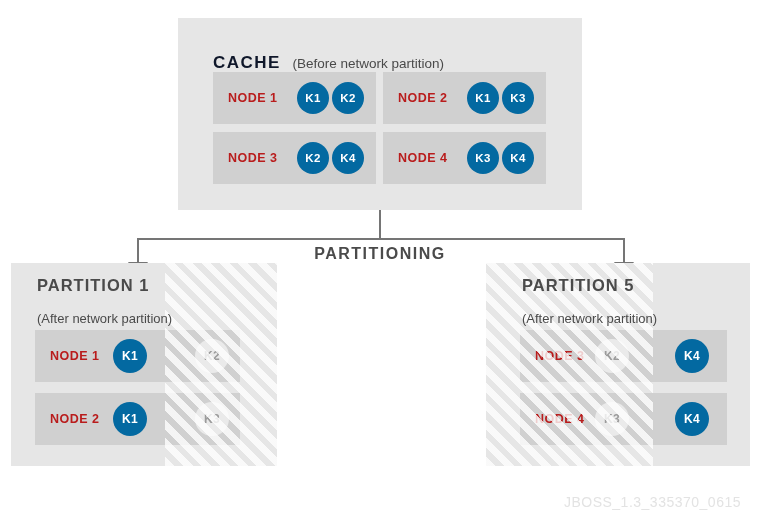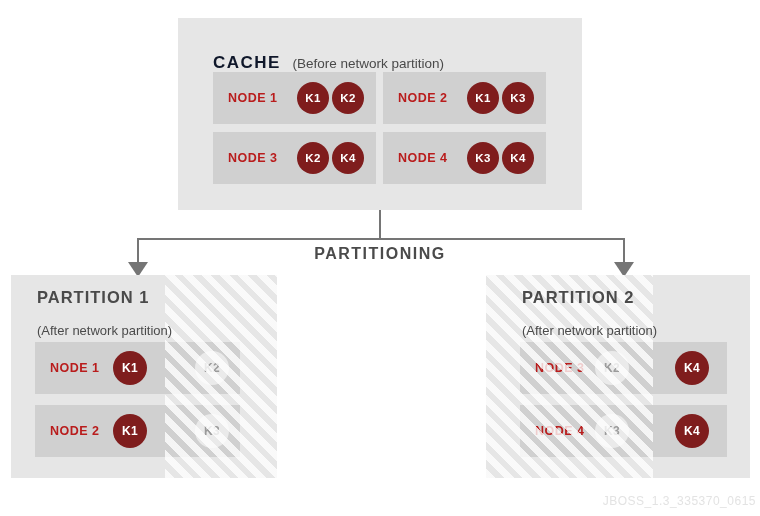--- a/index.html
+++ b/index.html
@@ -7,21 +7,21 @@
     position:relative;width:760px;height:516px;background:#ffffff;
     font-family:"Liberation Sans", sans-serif;overflow:hidden;
     -webkit-font-smoothing:antialiased;
   }
   
   .panel{position:absolute;background:#e6e6e6;}
   .node-row{background:#d0d0d0;display:flex;align-items:center;
     padding:0 12px 0 15px;box-sizing:border-box;}
   .node-label{font-weight:bold;font-size:12.5px;letter-spacing:.5px;color:#b91c1c;white-space:nowrap;}
   .keys{margin-left:auto;display:flex;gap:3px;}
-  .key{width:32px;height:32px;border-radius:50%;background:#7f1d1d;color:#ffffff;
+  .key{width:32px;height:32px;border-radius:50%;background:#0369a1;color:#ffffff;
     font-weight:bold;font-size:11.5px;letter-spacing:.3px;display:flex;
     align-items:center;justify-content:center;box-sizing:border-box;}
   .key[data-key-state="lost"]{background:rgba(255,255,255,0.55);color:#9b9b9b;}
   
   #cache-box{left:178px;top:18px;width:404px;height:192px;}
   .cache-title{position:absolute;left:35px;top:35px;white-space:nowrap;}
   .cache-title-main{font-weight:bold;font-size:17px;letter-spacing:1.5px;color:#0f172a;}
   .cache-title-sub{font-size:13.5px;color:#4a4a4a;margin-left:7px;}
   .cache-grid{position:absolute;left:35px;top:54px;display:grid;
     grid-template-columns:163px 163px;grid-auto-rows:52px;gap:8px 7px;}
@@ -32,21 +32,21 @@
   #vdrop-left{left:137px;top:238px;width:2px;height:25px;}
   #vdrop-right{left:623px;top:238px;width:2px;height:25px;}
   .arrowhead{position:absolute;width:0;height:0;
     border-left:10px solid transparent;border-right:10px solid transparent;
     border-top:15px solid #757575;}
   #arrowhead-left{left:128px;top:262px;}
   #arrowhead-right{left:614px;top:262px;}
   #partitioning-label{position:absolute;left:290px;top:245px;width:180px;text-align:center;
     font-weight:bold;font-size:16px;letter-spacing:1.5px;color:#4a4a4a;}
   
-  .partition{top:275px;height:203px;}
+  .partition{top:263px;height:203px;}
   #partition-1{left:11px;width:266px;}
   #partition-2{left:486px;width:264px;}
   .hatch{position:absolute;top:0;bottom:0;z-index:5;pointer-events:none;
     background:repeating-linear-gradient(45deg,
       rgba(255,255,255,0.78) 0px, rgba(255,255,255,0.78) 7px,
       rgba(255,255,255,0) 7px, rgba(255,255,255,0) 13px);}
   #partition-1 .hatch{left:154px;right:0;}
   #partition-2 .hatch{left:0;width:167px;}
   .p-title{position:absolute;top:13px;z-index:6;}
   #partition-1 .p-title{left:26px;}
@@ -59,21 +59,21 @@
   .p-row-1{top:67px;}
   .p-row-2{top:130px;}
   .p-row .node-label{position:absolute;left:15px;top:50%;transform:translateY(-50%);z-index:6;}
   .p-row .key{position:absolute;top:50%;transform:translateY(-50%);
     width:34px;height:34px;font-size:12px;z-index:6;}
   #partition-1 .key-slot-1{left:78px;}
   #partition-1 .key-slot-2{left:160px;}
   #partition-2 .key-slot-1{left:75px;}
   #partition-2 .key-slot-2{left:155px;}
   
-  #watermark{position:absolute;right:4px;top:494px;font-size:12px;
+  #watermark{position:absolute;right:19px;top:494px;font-size:14px;
     letter-spacing:.5px;color:#e3e3e3;}
 </style>
 </head>
 <body>
 
 <div id="canvas">
 
   <div class="panel" id="cache-box">
     <div class="cache-title">
       <span class="cache-title-main">CACHE</span>
@@ -140,21 +140,21 @@
     <div class="p-row p-row-2">
       <span class="node-label">NODE 2</span>
       <span class="key key-slot-1" data-key-state="active">K1</span>
       <span class="key key-slot-2" data-key-state="lost">K3</span>
     </div>
   </div>
 
   <div class="panel partition" id="partition-2">
     <div class="hatch"></div>
     <div class="p-title">
-      <span class="p-title-main">PARTITION 2</span>
+      <span class="p-title-main">PARTITION 5</span>
       <span class="p-title-sub">(After network partition)</span>
     </div>
 
     <div class="p-row p-row-1">
       <span class="node-label">NODE 3</span>
       <span class="key key-slot-1" data-key-state="lost">K2</span>
       <span class="key key-slot-2" data-key-state="active">K4</span>
     </div>
 
     <div class="p-row p-row-2">

